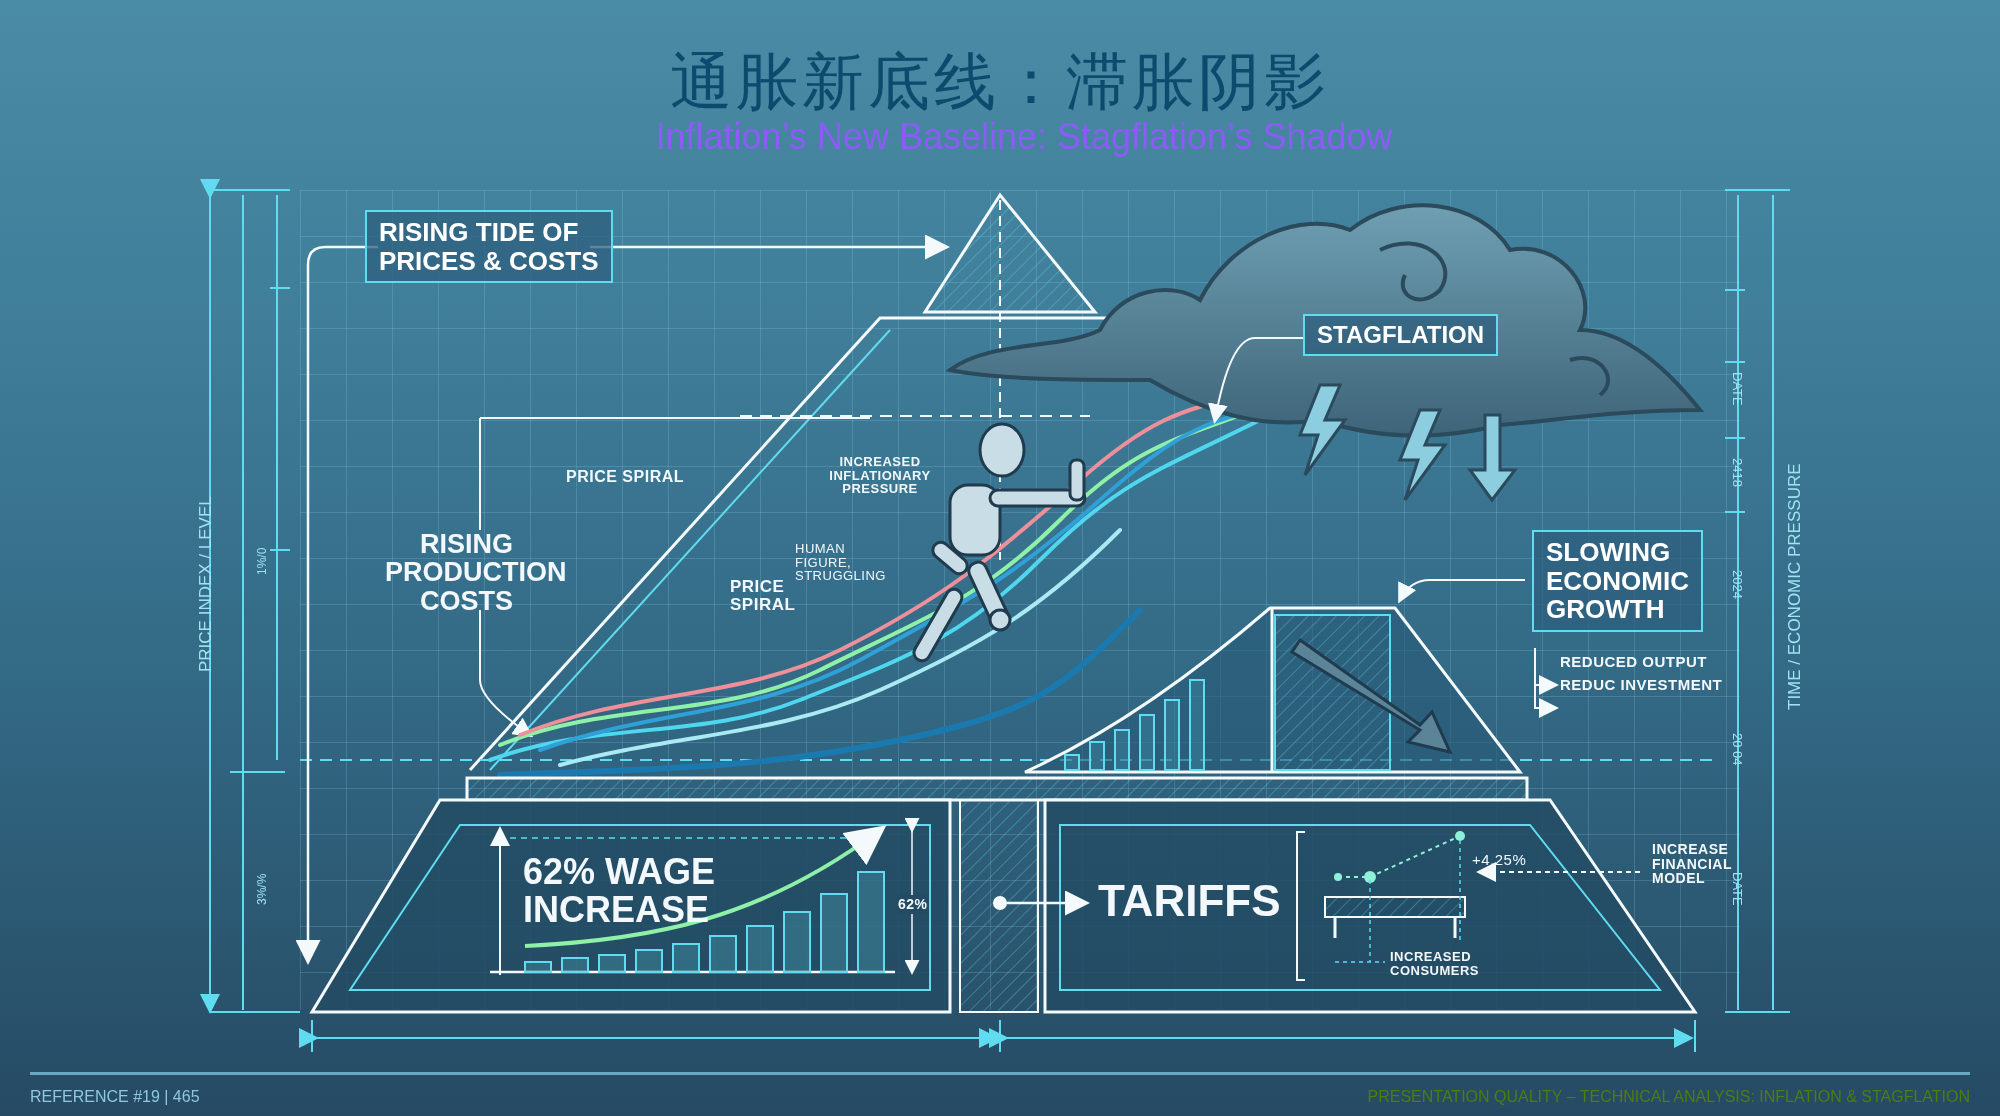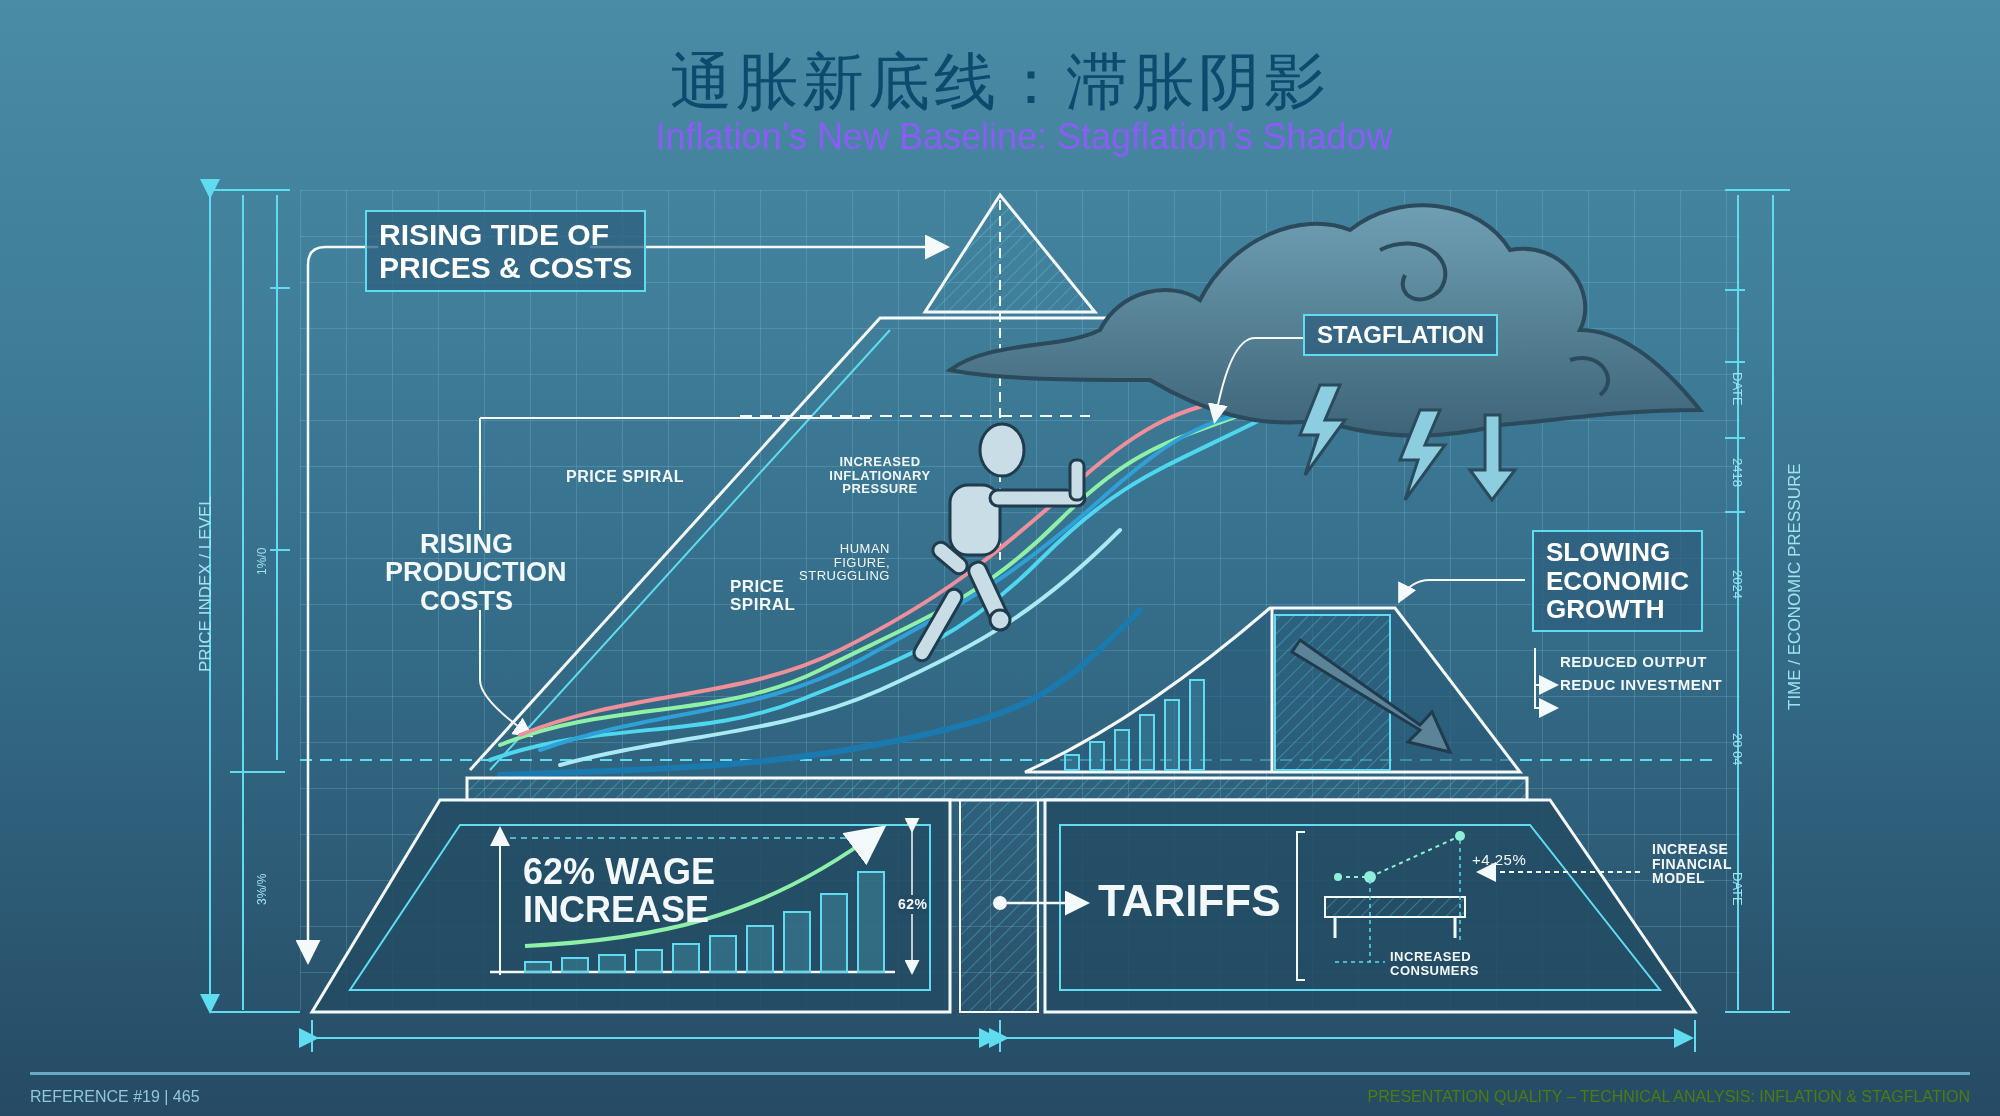--- a/index.html
+++ b/index.html
@@ -209,21 +209,21 @@
 
   <g stroke="#5fdcef" stroke-width="2" fill="none">
     <line x1="315" y1="1038" x2="995" y2="1038" marker-start="url(#arrowC)" marker-end="url(#arrowC)"></line>
     <line x1="1005" y1="1038" x2="1690" y2="1038" marker-start="url(#arrowC)" marker-end="url(#arrowC)"></line>
     <line x1="312" y1="1020" x2="312" y2="1052"></line>
     <line x1="1000" y1="1020" x2="1000" y2="1052"></line>
     <line x1="1695" y1="1020" x2="1695" y2="1052"></line>
   </g>
 </svg>
 
-<div class="boxed" style="left:365px;top:210px;font-size:30px;">
+<div class="boxed" style="left:365px;top:210px;font-size:26px;">
   <div>RISING TIDE OF</div>
   <div>PRICES &amp; COSTS</div>
 </div>
 
 <div class="boxed" style="left:1303px;top:314px;font-size:24px;">STAGFLATION</div>
 
 <div class="label small" style="left:566px;top:469px;font-size:16px;">PRICE SPIRAL</div>
 
 <div class="label" style="left:385px;top:530px;font-size:27px;text-align:right;width:128px;">
   <div>RISING</div>
@@ -235,21 +235,21 @@
   <div>PRICE</div>
   <div>SPIRAL</div>
 </div>
 
 <div class="label small" style="left:820px;top:455px;font-size:13px;text-align:center;width:120px;">
   <div>INCREASED</div>
   <div>INFLATIONARY</div>
   <div>PRESSURE</div>
 </div>
 
-<div class="label small" style="left:795px;top:542px;font-size:13px;font-weight:normal;text-align:right;width:95px;">
+<div class="label small" style="left:795px;top:542px;font-size:13px;font-weight:normal;width:95px;">
   <div>HUMAN FIGURE,</div>
   <div>STRUGGLING</div>
 </div>
 
 <div class="boxed" style="left:1532px;top:530px;font-size:26px;">
   <div>SLOWING</div>
   <div>ECONOMIC</div>
   <div>GROWTH</div>
 </div>
 

